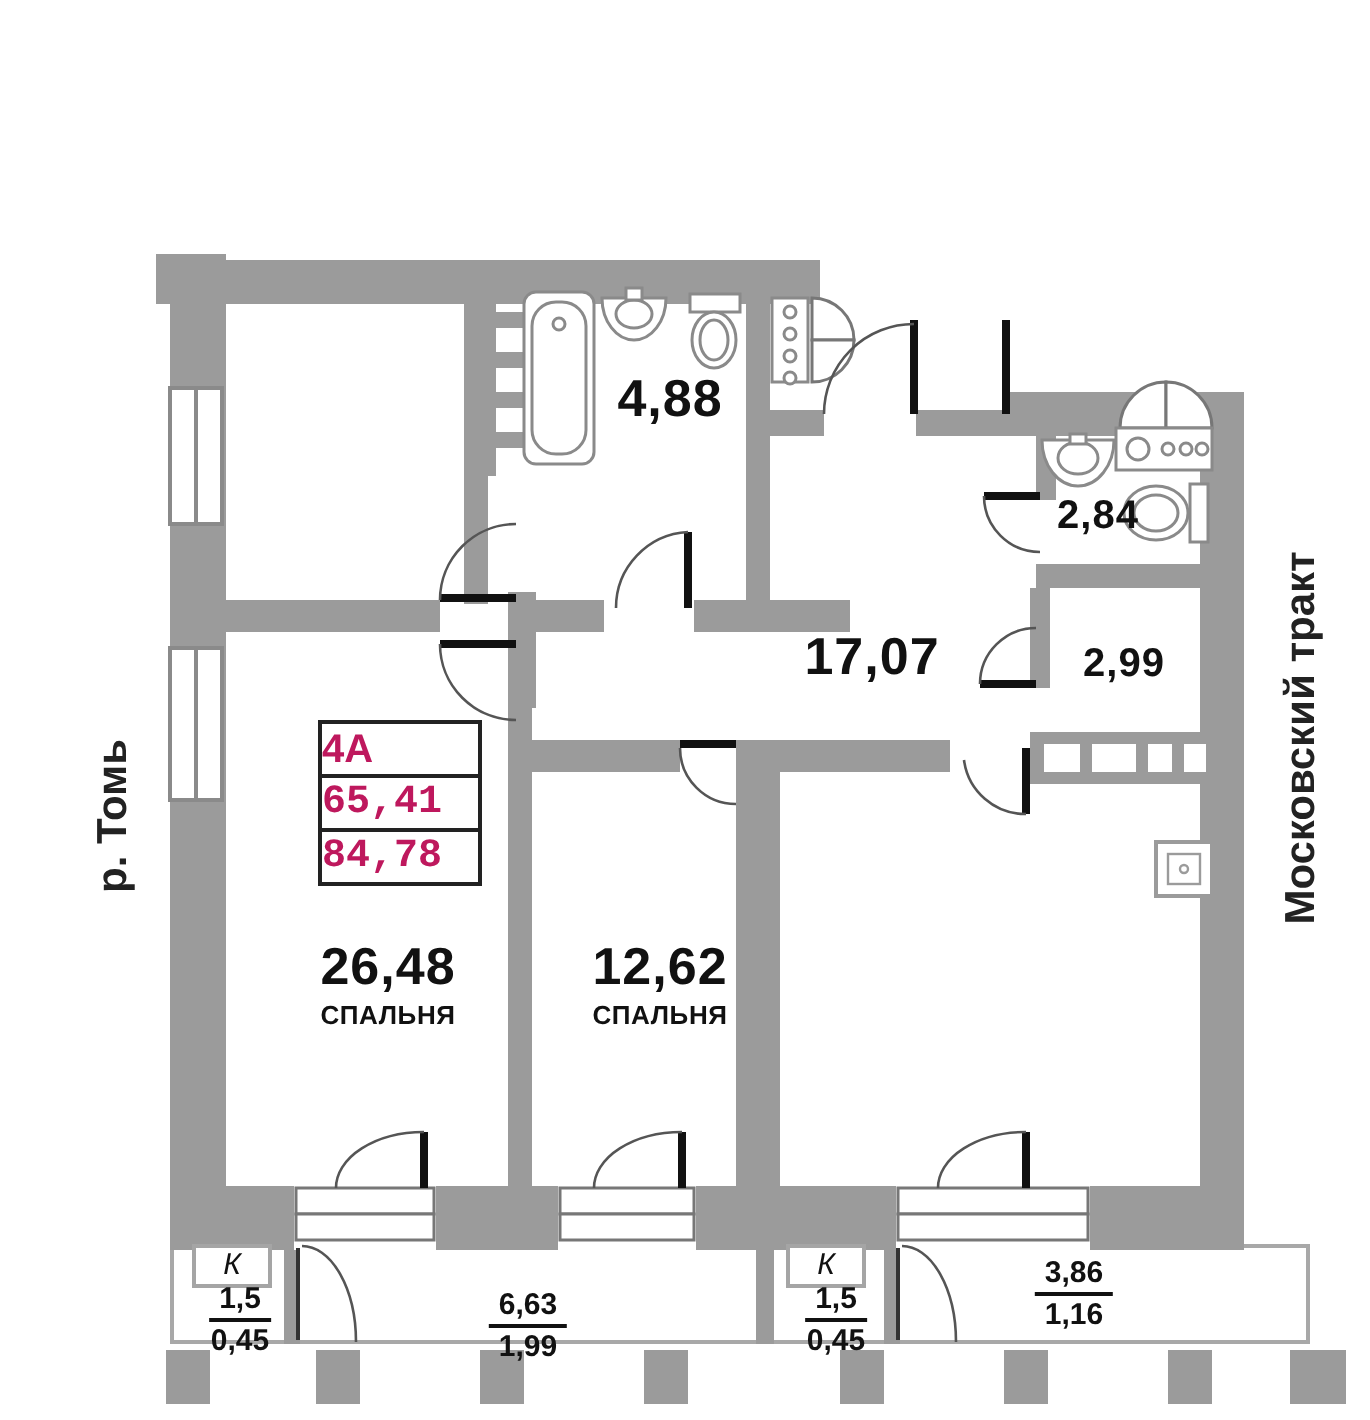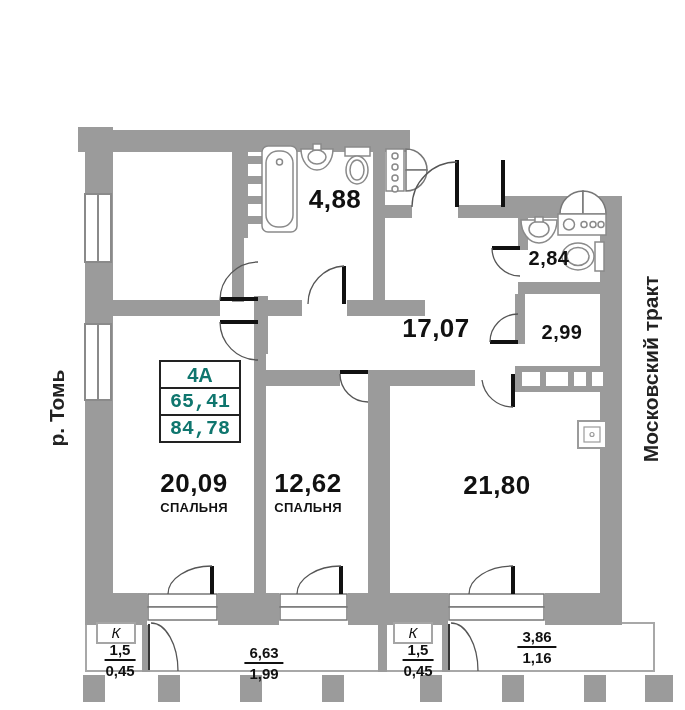--- a/index.html
+++ b/index.html
@@ -13,21 +13,21 @@
            border:2px solid #a8a8a8;background:#fff;box-sizing:border-box;}
   .pillar{position:absolute;background:#9b9b9b;}
   svg.overlay{position:absolute;left:0;top:0;}
   .rlabel{position:absolute;transform:translateX(-50%);text-align:center;white-space:nowrap;z-index:6;}
   .num{font-weight:700;font-size:26px;line-height:1;color:#111;letter-spacing:.5px;}
   .num-sm{font-size:20px;}
   .sub{font-weight:700;font-size:13px;line-height:1.2;color:#111;letter-spacing:.3px;margin-top:4px;}
   .vtext{position:absolute;transform:translate(-50%,-50%) rotate(-90deg);
          font-weight:600;font-size:21px;color:#222;white-space:nowrap;z-index:6;}
   .itable{position:absolute;left:159px;top:360px;width:78px;border:2px solid #222;background:#fff;
-          text-align:center;font-weight:700;font-size:20px;line-height:1.1;color:#0f766e;z-index:6;}
+          font-weight:700;font-size:20px;line-height:1.1;color:#be185d;z-index:6;}
   .itable .cell{padding:2px 0 1px;}
   .itable .cell + .cell{border-top:2px solid #222;font-family:Liberation Mono, monospace;}
   .kbox{position:absolute;width:40px;height:22px;border:2px solid #a5a5a5;background:#fff;box-sizing:border-box;
         text-align:center;font-style:italic;font-size:15px;line-height:18px;color:#111;z-index:6;}
   .frac{position:absolute;transform:translateX(-50%);text-align:center;
         font-weight:700;font-size:15px;line-height:1.15;color:#111;z-index:6;}
   .frac .top{border-bottom:2px solid #111;padding:0 5px 1px;}
   .frac .bot{padding-top:1px;}
 </style>
 </head>
@@ -210,29 +210,28 @@
   <div class="rlabel" style="left:549px;top:248px">
     <div class="num num-sm">2,84</div>
   </div>
   <div class="rlabel" style="left:436px;top:315px">
     <div class="num">17,07</div>
   </div>
   <div class="rlabel" style="left:562px;top:322px">
     <div class="num num-sm">2,99</div>
   </div>
   <div class="rlabel" style="left:194px;top:470px">
-    <div class="num">20,09</div>
+    <div class="num">26,48</div>
     <div class="sub">СПАЛЬНЯ</div>
   </div>
-  <div class="rlabel" style="left:308px;top:470px">
+  <div class="rlabel" style="left:330px;top:470px">
     <div class="num">12,62</div>
     <div class="sub">СПАЛЬНЯ</div>
   </div>
   <div class="rlabel" style="left:497px;top:472px">
-    <div class="num">21,80</div>
   </div>
 
   <div class="itable">
     <div class="cell">4А</div>
     <div class="cell">65,41</div>
     <div class="cell">84,78</div>
   </div>
 
   <div class="kbox" style="left:96px;top:622px">К</div>
   <div class="frac" style="left:120px;top:641px">

